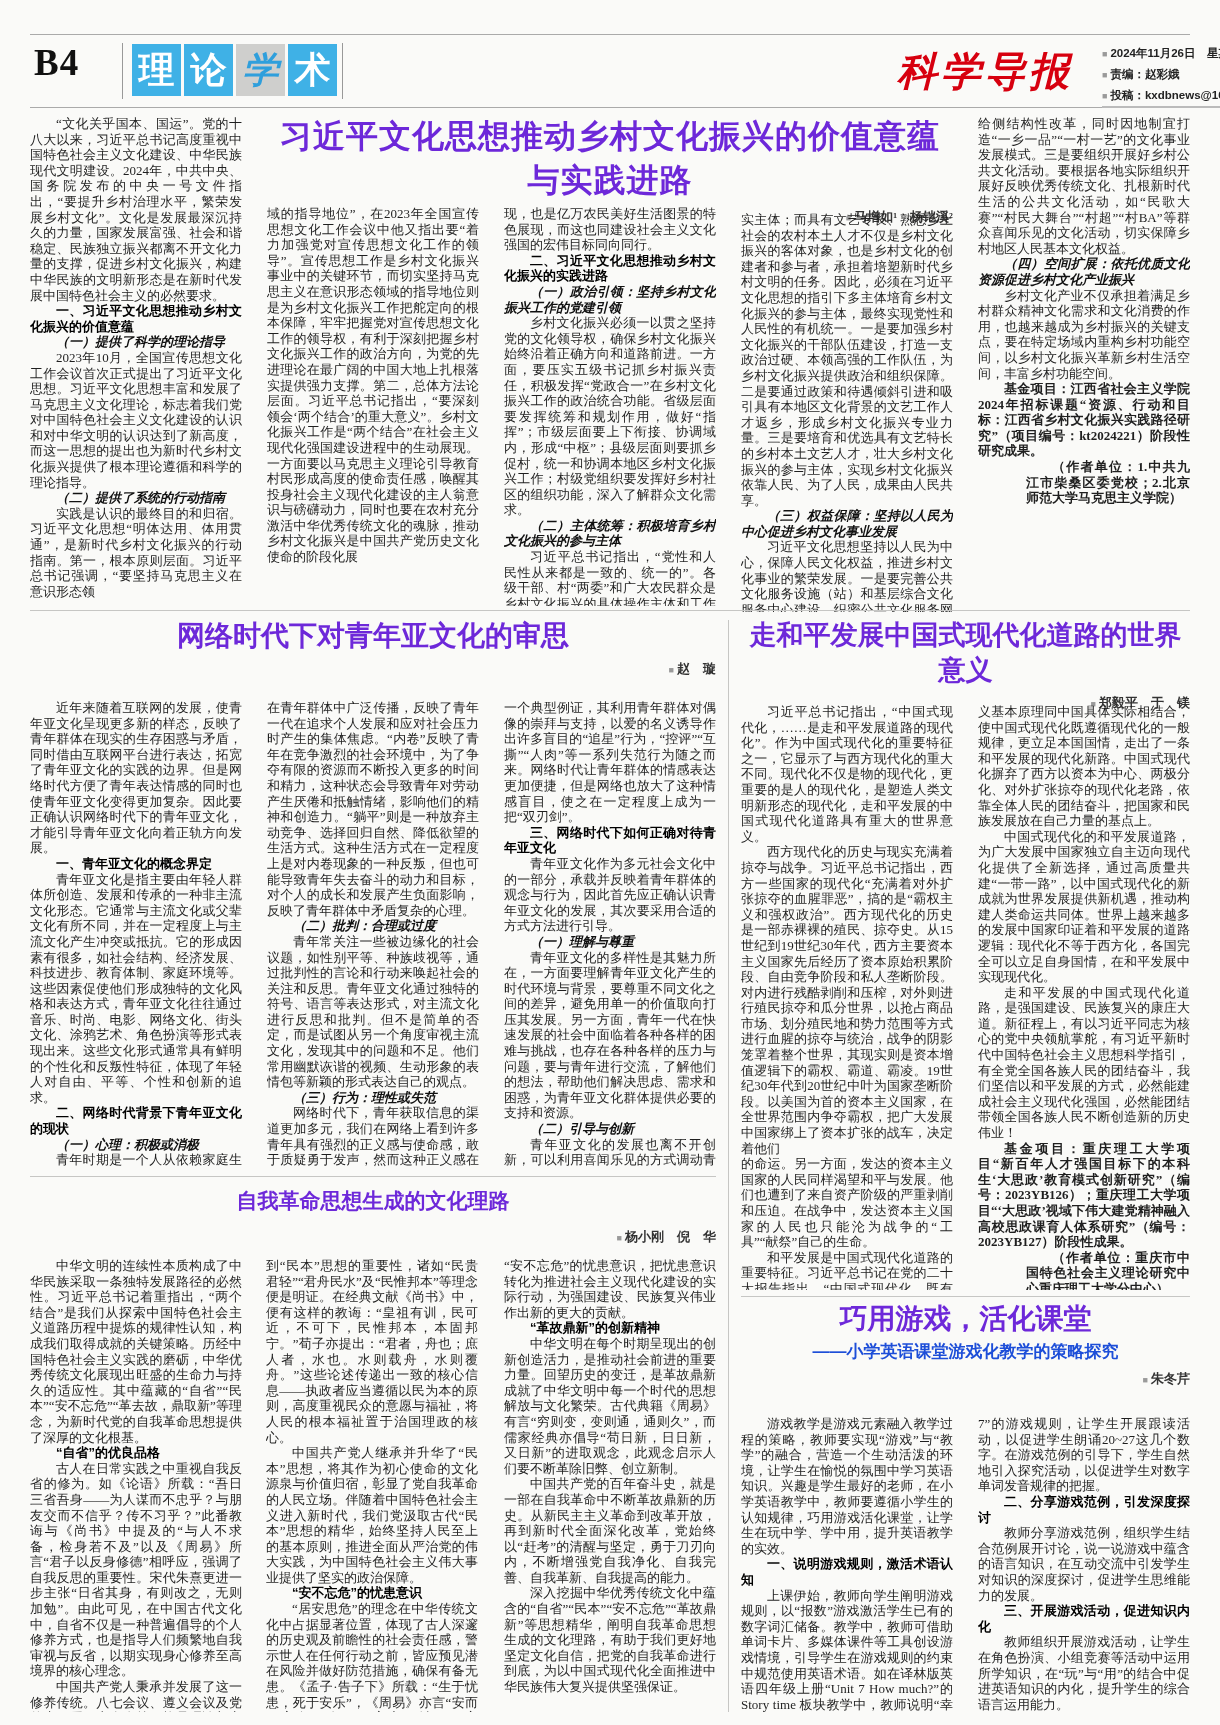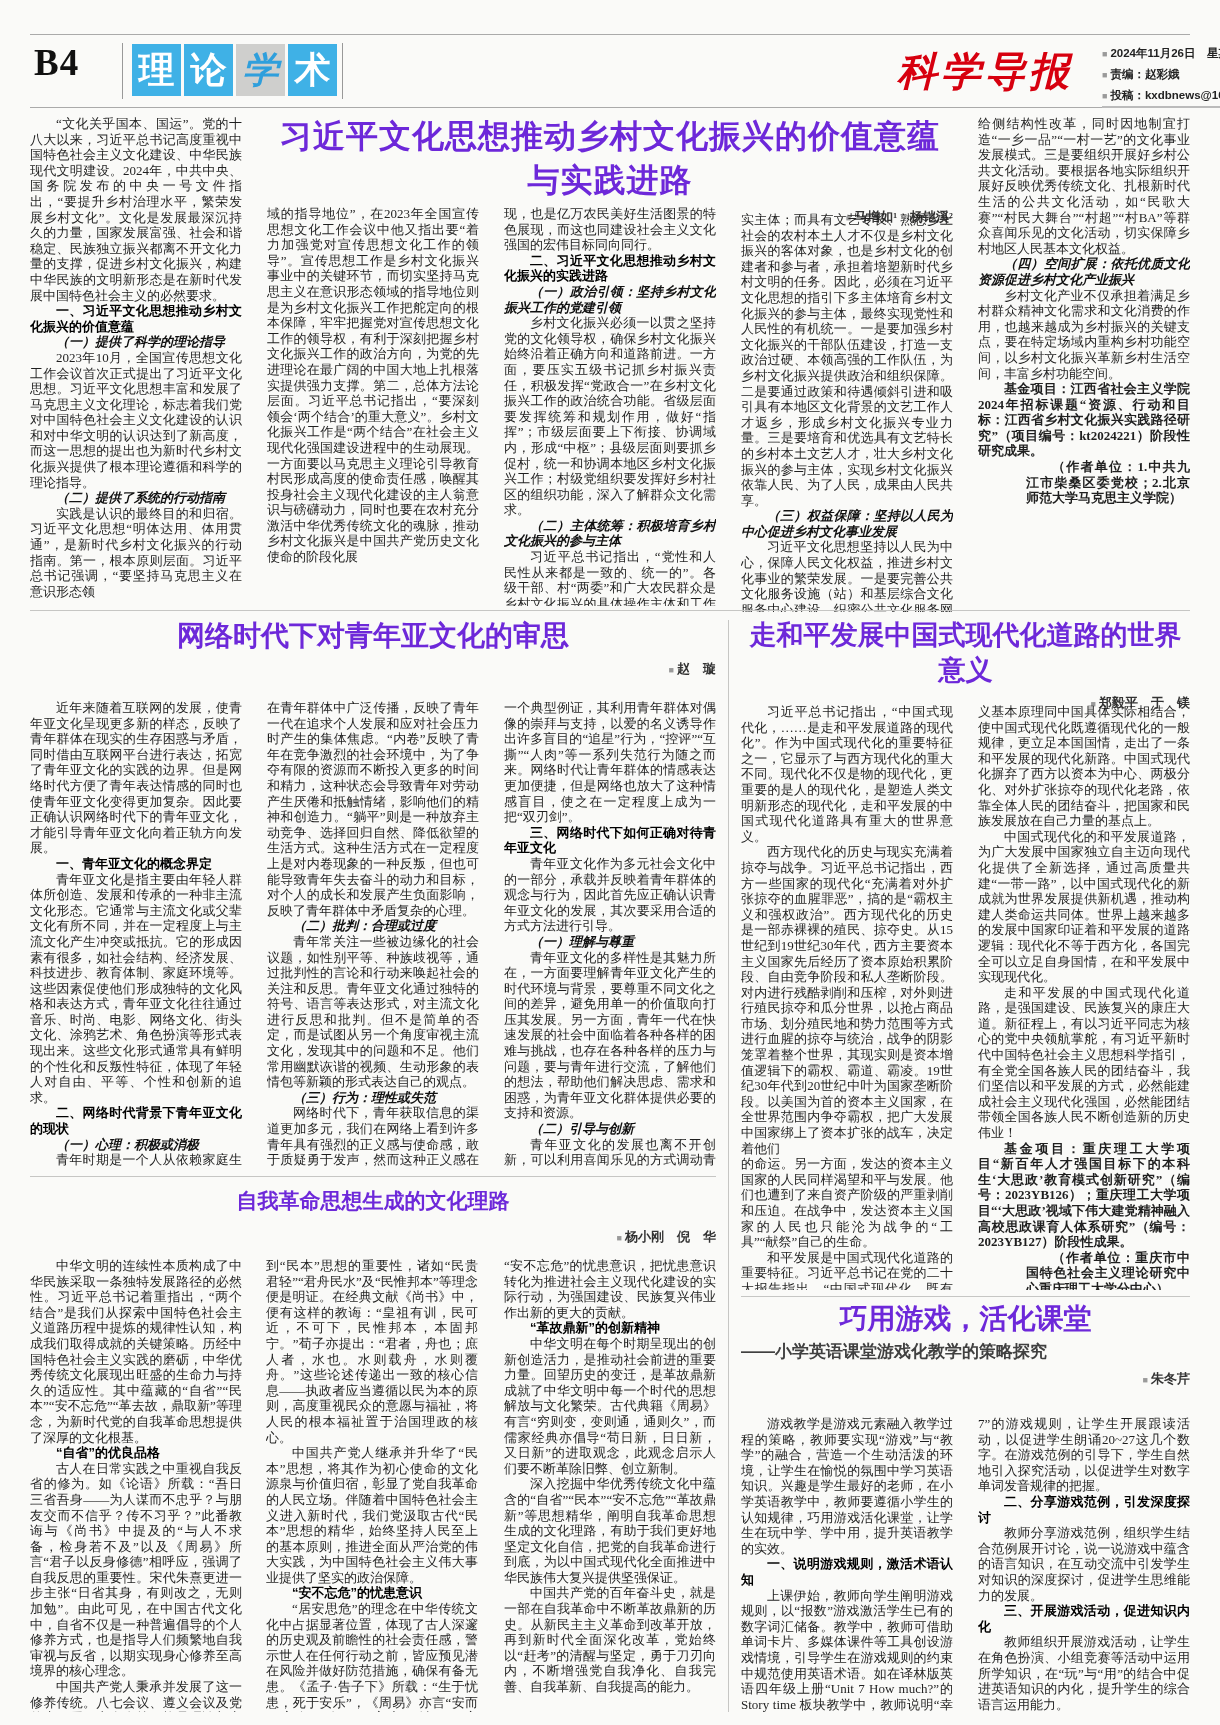--- a/index.html
+++ b/index.html
@@ -22,21 +22,21 @@
             font-size:40px;color:#d7000f;letter-spacing:4px;line-height:56px;}
   .hinfo{position:absolute;left:1072px;top:4px;width:118px;padding-top:4px;
          border-bottom:2px solid #bbb;}
   .hinfo .row{font-family:"Liberation Sans",sans-serif;font-size:11.5px;font-weight:bold;
               color:#222;line-height:20px;white-space:nowrap;overflow:hidden;}
   .sq{color:#9a9a9a;font-size:9px;margin-right:3px;}
   
   .art{position:absolute;}
   .a-title{font-family:"Liberation Sans",sans-serif;font-weight:bold;color:#6d28d9;
            text-align:center;}
-  .a-sub{font-family:"Liberation Sans",sans-serif;font-weight:bold;color:#404040;}
+  .a-sub{font-family:"Liberation Sans",sans-serif;font-weight:bold;color:#1d4ed8;text-align:center;}
   .a-byline{font-family:Liberation Serif, serif;font-size:13px;font-weight:bold;
             color:#333;text-align:right;margin-top:6px;}
   .col{position:absolute;width:212px;overflow:hidden;font-size:13px;line-height:15.6px;
        text-align:justify;}
   .seg{margin:0;padding:0;}
   .seg-p{text-indent:2em;}
   .seg-c{text-indent:0;}
   .seg-h{font-family:"Liberation Sans",sans-serif;font-weight:bold;text-indent:2em;color:#000;}
   .seg-k{font-style:italic;font-weight:bold;text-indent:2em;color:#111;}
   .seg-n{font-weight:bold;text-indent:2em;}
@@ -206,22 +206,22 @@
     <div class="col a4c2">
         <p class="seg seg-c">到“民本”思想的重要性，诸如“民贵君轻”“君舟民水”及“民惟邦本”等理念便是明证。在经典文献《尚书》中，便有这样的教诲：“皇祖有训，民可近，不可下，民惟邦本，本固邦宁。”荀子亦提出：“君者，舟也；庶人者，水也。水则载舟，水则覆舟。”这些论述传递出一致的核心信息——执政者应当遵循以民为本的原则，高度重视民众的意愿与福祉，将人民的根本福祉置于治国理政的核心。</p>
         <p class="seg seg-p">中国共产党人继承并升华了“民本”思想，将其作为初心使命的文化源泉与价值归宿，彰显了党自我革命的人民立场。伴随着中国特色社会主义进入新时代，我们党汲取古代“民本”思想的精华，始终坚持人民至上的基本原则，推进全面从严治党的伟大实践，为中国特色社会主义伟大事业提供了坚实的政治保障。</p>
         <p class="seg seg-h">“安不忘危”的忧患意识</p>
         <p class="seg seg-p">“居安思危”的理念在中华传统文化中占据显著位置，体现了古人深邃的历史观及前瞻性的社会责任感，警示世人在任何行动之前，皆应预见潜在风险并做好防范措施，确保有备无患。《孟子·告子下》所载：“生于忧患，死于安乐”，《周易》亦言“安而不忘危，存而不忘亡，治而不忘乱”。这些论述塑造了古代中国人深沉的忧患意识与心系天下的人文精神，该精神深植于中华文化血脉之中，激励着一代又一代的仁人志士，成为推动民族前行的重要精神动力源泉。</p>
       </div>
     <div class="col a4c3">
         <p class="seg seg-c">“安不忘危”的忧患意识，把忧患意识转化为推进社会主义现代化建设的实际行动，为强国建设、民族复兴伟业作出新的更大的贡献。</p>
         <p class="seg seg-h">“革故鼎新”的创新精神</p>
         <p class="seg seg-p">中华文明在每个时期呈现出的创新创造活力，是推动社会前进的重要力量。回望历史的变迁，是革故鼎新成就了中华文明中每一个时代的思想解放与文化繁荣。古代典籍《周易》有言“穷则变，变则通，通则久”，而儒家经典亦倡导“苟日新，日日新，又日新”的进取观念，此观念启示人们要不断革除旧弊、创立新制。</p>
+        <p class="seg seg-p">中国共产党的百年奋斗史，就是一部在自我革命中不断革故鼎新的历史。从新民主主义革命到改革开放，再到新时代全面深化改革，党始终以“赶考”的清醒与坚定，勇于刀刃向内，不断增强党自我净化、自我完善、自我革新、自我提高的能力。</p>
         <p class="seg seg-p">深入挖掘中华优秀传统文化中蕴含的“自省”“民本”“安不忘危”“革故鼎新”等思想精华，阐明自我革命思想生成的文化理路，有助于我们更好地坚定文化自信，把党的自我革命进行到底，为以中国式现代化全面推进中华民族伟大复兴提供坚强保证。</p>
-        <p class="seg seg-p">中国共产党的百年奋斗史，就是一部在自我革命中不断革故鼎新的历史。从新民主主义革命到改革开放，再到新时代全面深化改革，党始终以“赶考”的清醒与坚定，勇于刀刃向内，不断增强党自我净化、自我完善、自我革新、自我提高的能力。</p>
       </div>
   </div>
 
   <div class="art a5">
     <div class="a-title">巧用游戏，活化课堂</div>
     <div class="a-sub">——小学英语课堂游戏化教学的策略探究</div>
     <div class="a-byline"><span class="sq">■</span><span>朱冬芹</span></div>
     <div class="col a5c1">
         <p class="seg seg-p">游戏教学是游戏元素融入教学过程的策略，教师要实现“游戏”与“教学”的融合，营造一个生动活泼的环境，让学生在愉悦的氛围中学习英语知识。兴趣是学生最好的老师，在小学英语教学中，教师要遵循小学生的认知规律，巧用游戏活化课堂，让学生在玩中学、学中用，提升英语教学的实效。</p>
         <p class="seg seg-h">一、说明游戏规则，激活术语认知</p>

